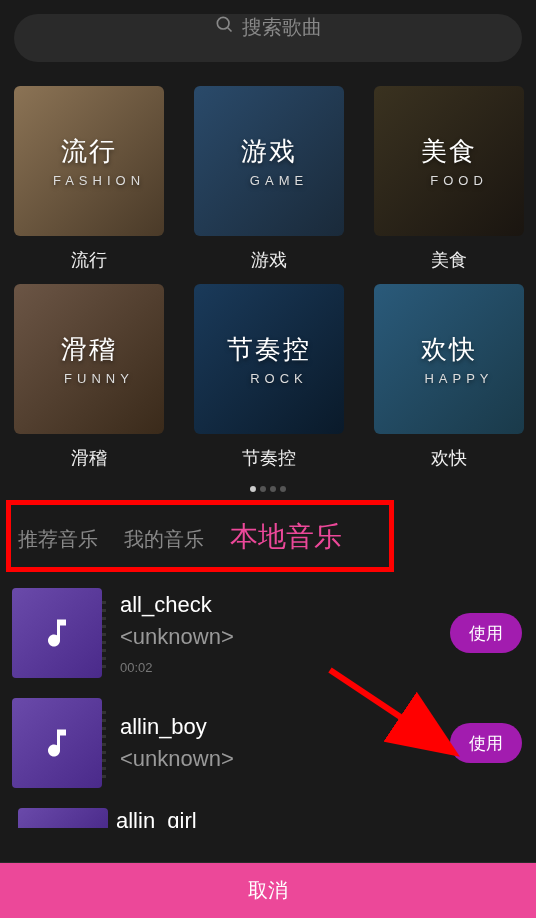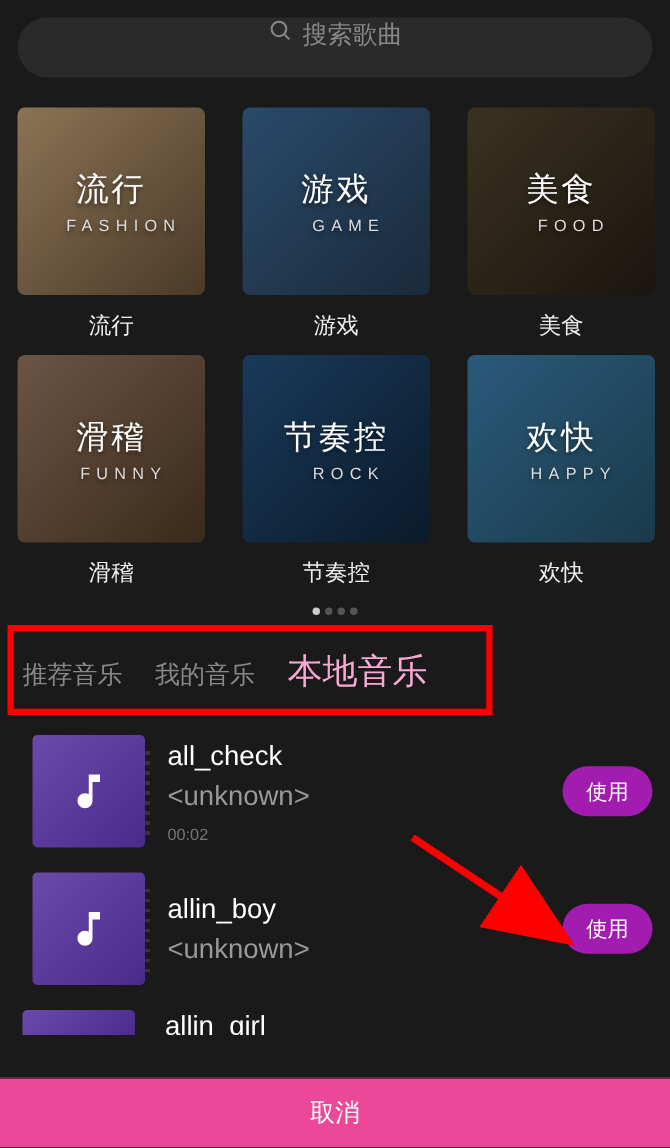--- a/index.html
+++ b/index.html
@@ -114,30 +114,30 @@
       align-items: baseline;
       gap: 26px;
       padding: 10px 18px;
     }
     .tab {
       font-size: 20px;
       color: #888;
     }
     .tab.active {
       font-size: 28px;
-      color: #f9a8d4;
+      color: #ec4899;
       font-weight: 400;
     }
     .song-list {
       padding: 12px 0;
     }
     .song-item {
       display: flex;
       align-items: center;
-      padding: 10px 14px 10px 26px;
+      padding: 10px 14px 10px 12px;
       gap: 18px;
       justify-content: center;
     }
     .song-thumb {
       width: 90px;
       height: 90px;
       background: linear-gradient(135deg, #6a4aaa 0%, #4a2a8a 100%);
       border-radius: 4px;
       display: flex;
       align-items: center;
@@ -185,21 +185,21 @@
       display: flex;
       align-items: center;
       justify-content: center;
       font-size: 17px;
       color: #fff;
     }
     .song-item-partial {
       display: flex;
       align-items: flex-start;
       padding: 10px 14px 0 18px;
-      gap: 24px;
+      gap: 8px;
       height: 30px;
       overflow: hidden;
     }
     .song-thumb-partial {
       width: 90px;
       height: 24px;
       background: linear-gradient(135deg, #6a4aaa 0%, #4a2a8a 100%);
       border-radius: 4px 4px 0 0;
     }
     .cancel-bar {

